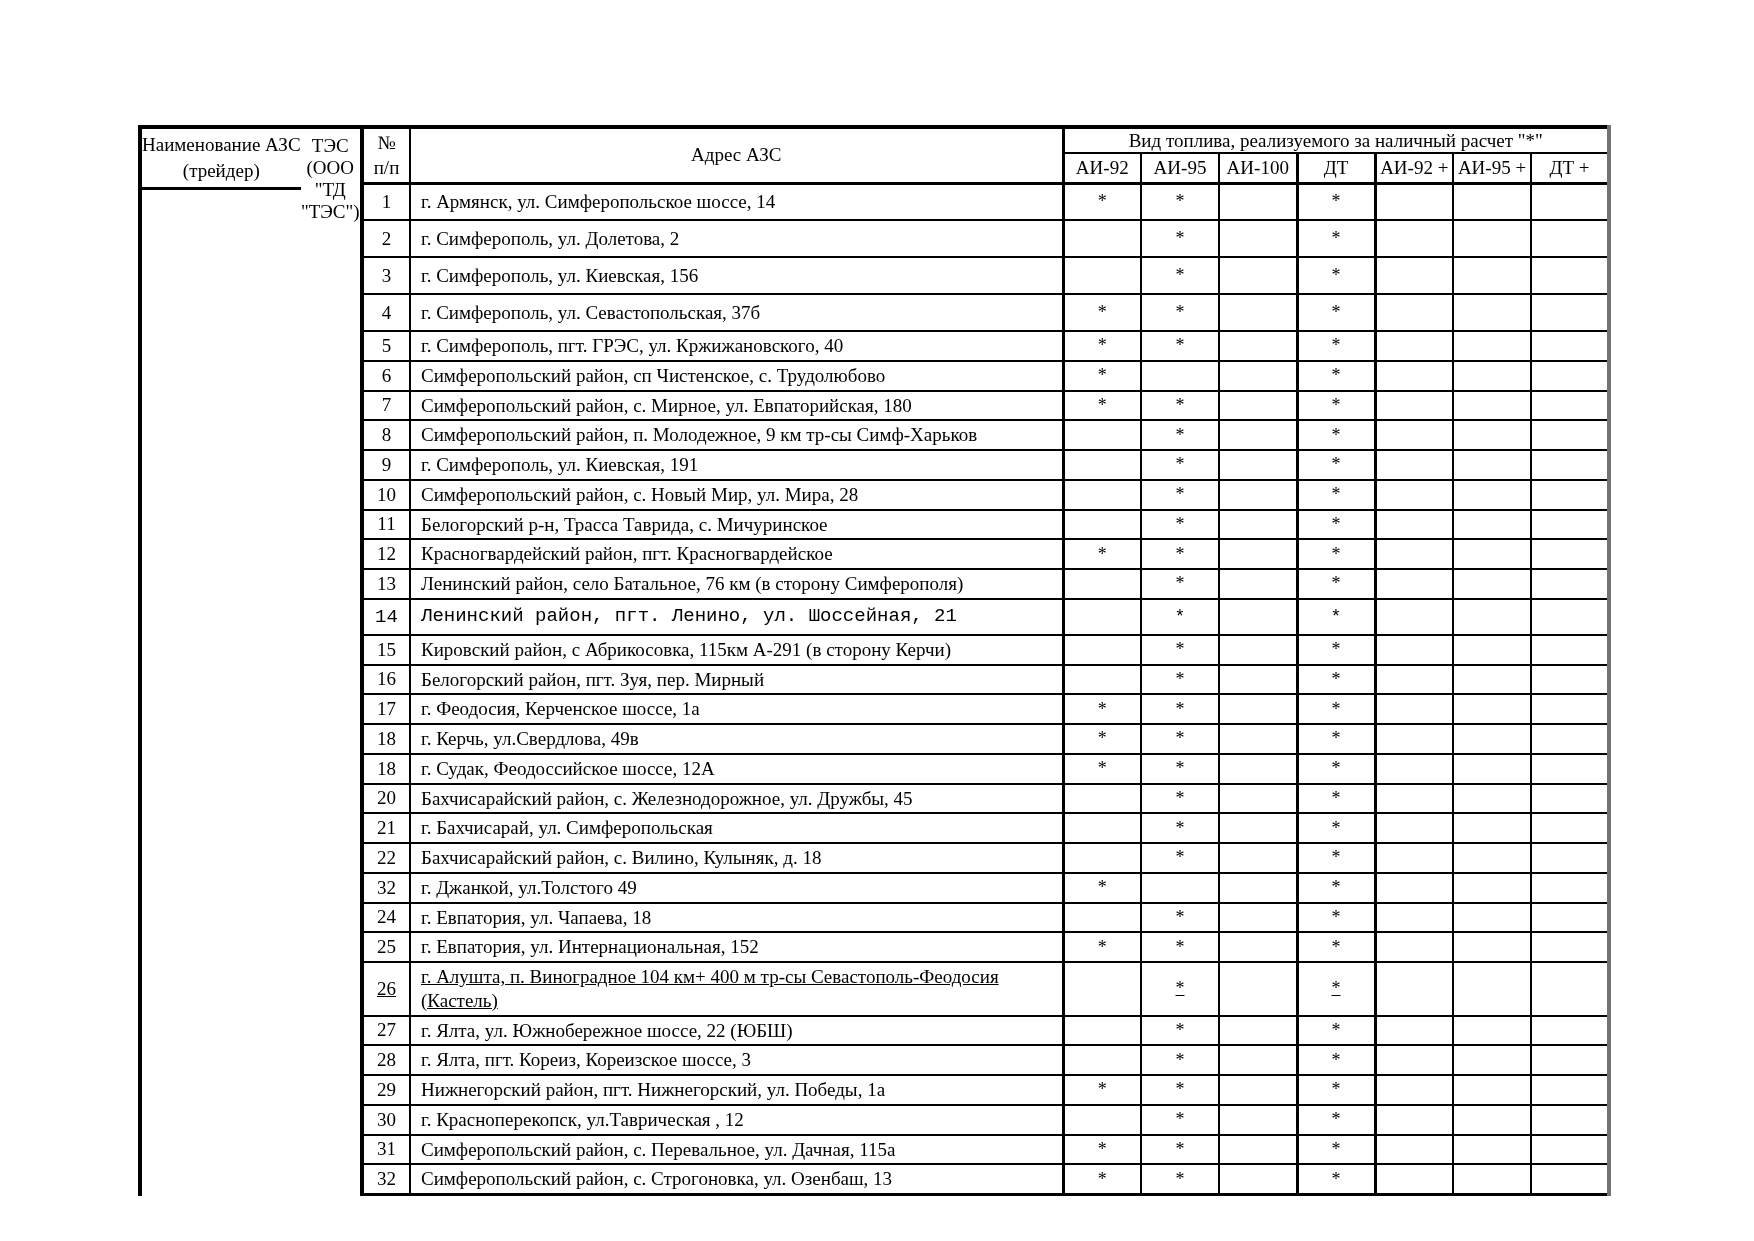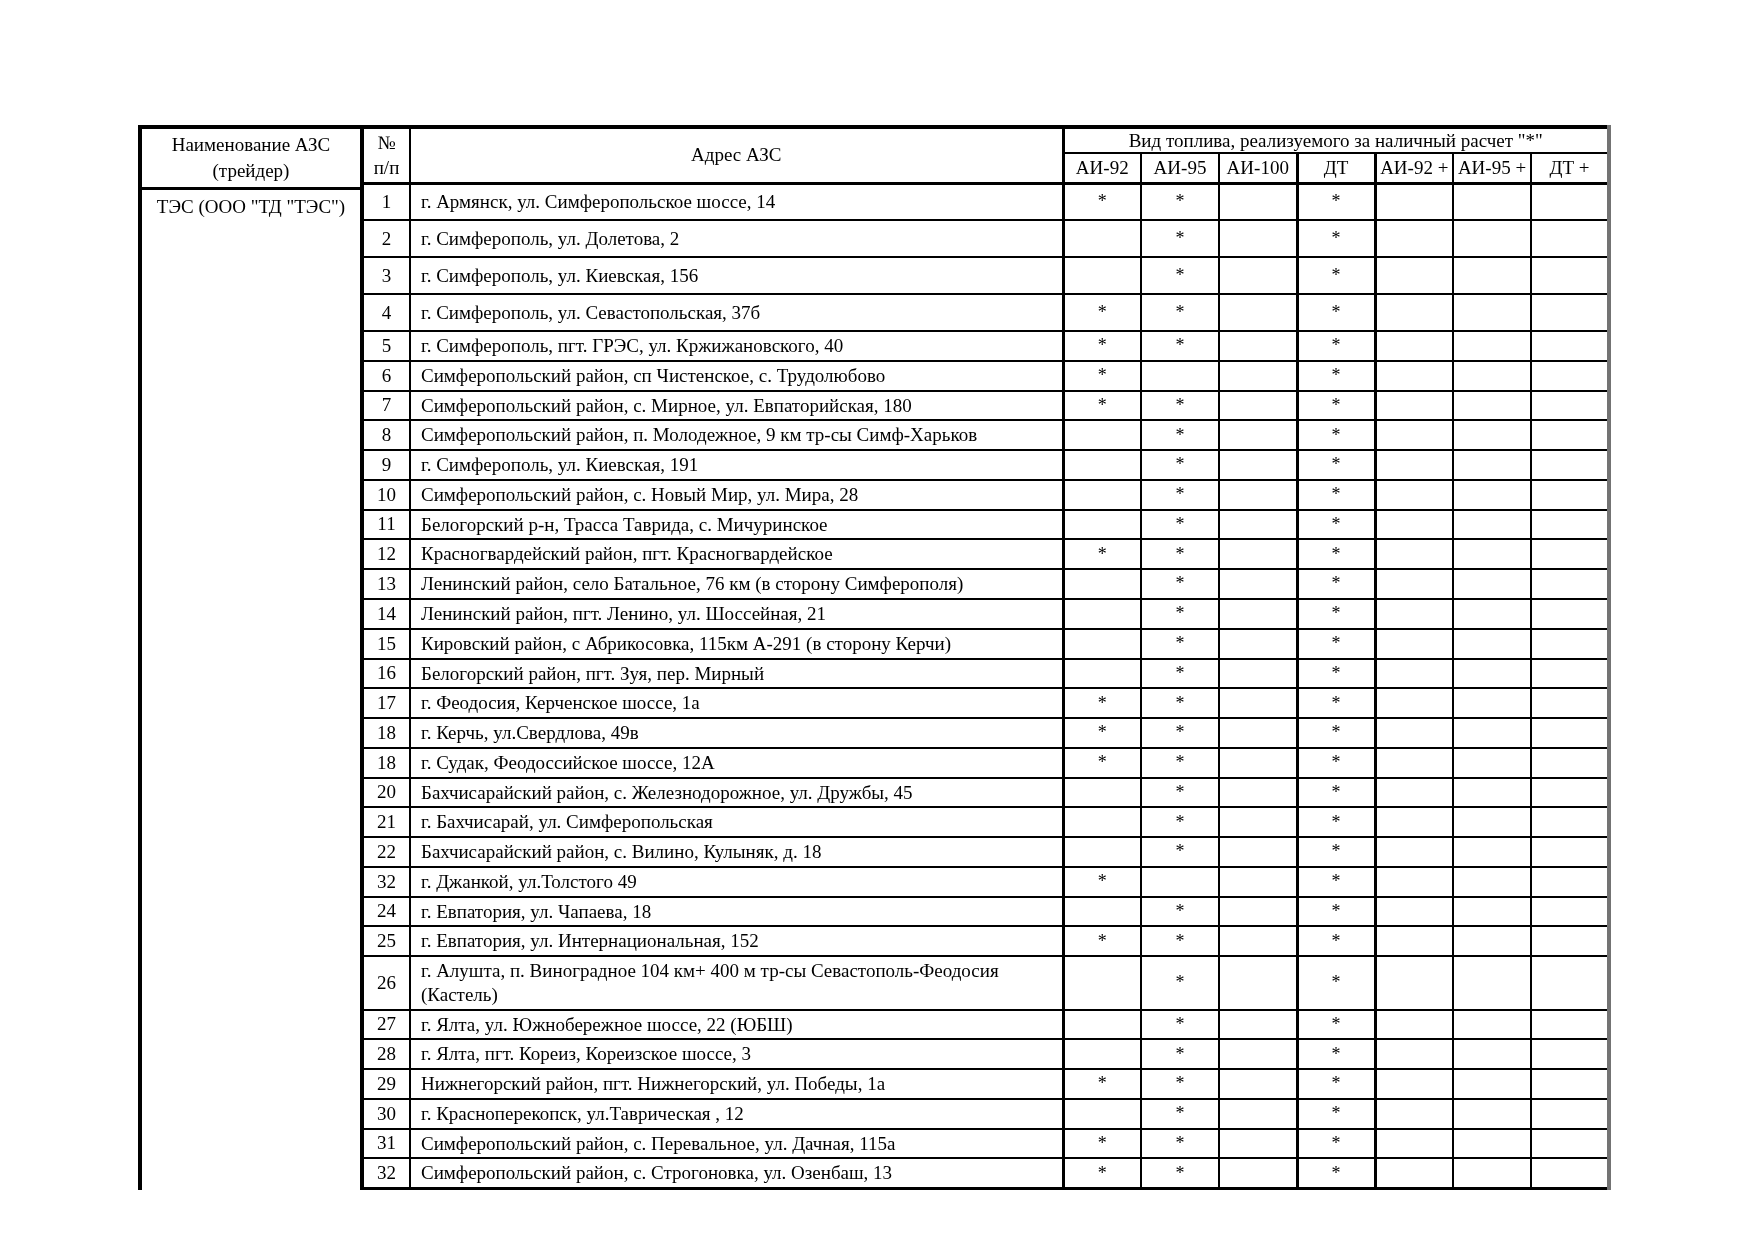--- a/index.html
+++ b/index.html
@@ -18,21 +18,21 @@
     position: absolute;
     left: 138px;
     top: 125px;
     display: flex;
     align-items: stretch;
   }
   
   .trader-col {
     width: 224px;
     display: flex;
-    flex-direction: column;
+    flex-direction: row;
     border-left: 4px solid #000;
     border-top: 4px solid #000;
     border-right: 2px solid #000;
     box-sizing: border-box;
   }
   .trader-header {
     height: 61px;
     border-bottom: 3px solid #000;
     display: flex;
     flex-direction: column;
@@ -76,24 +76,24 @@
   .c3 { border-left: 3px solid #000; border-right: 3px solid #000; }
   .c6 { border-right: 4px solid #737373; }
   
   td.num  { text-align: center; vertical-align: middle; }
   td.addr { text-align: left; vertical-align: middle; padding: 2px 10px; line-height: 1.25; }
   td.fuel { text-align: center; vertical-align: middle; font-size: 18px; }
   tbody tr { height: 25px; }
   tbody tr:nth-child(-n+4) { height: 37px; }
   tbody tr:nth-child(n+5):nth-child(-n+8) { height: 23px; }
   tbody tr:nth-child(9), tbody tr:nth-child(10) { height: 29px; }
-  tbody tr:nth-child(14) { height: 30px; }
+  tbody tr:nth-child(14) { height: 36px; font-family: Liberation Mono, monospace; }
   tbody tr:nth-child(15), tbody tr:nth-child(16), tbody tr:nth-child(17) { height: 28px; }
   tbody tr:nth-child(18) { height: 27px; }
-  tbody tr:nth-child(26) { height: 52px; }
+  tbody tr:nth-child(26) { height: 52px; text-decoration: underline; }
   tbody tr:nth-child(n+27) { height: 27px; }
   tbody tr:last-child td { border-bottom: 3px solid #000; }
 </style>
 </head>
 <body>
 
 <div class="doc">
 
   <div class="trader-col">
     <div class="trader-header">

